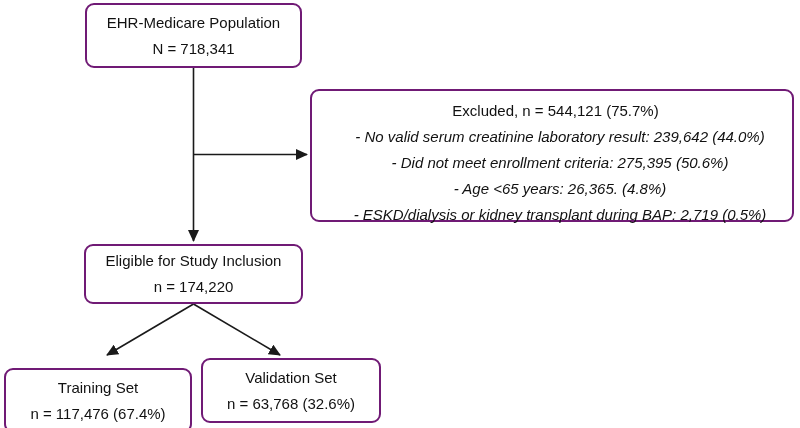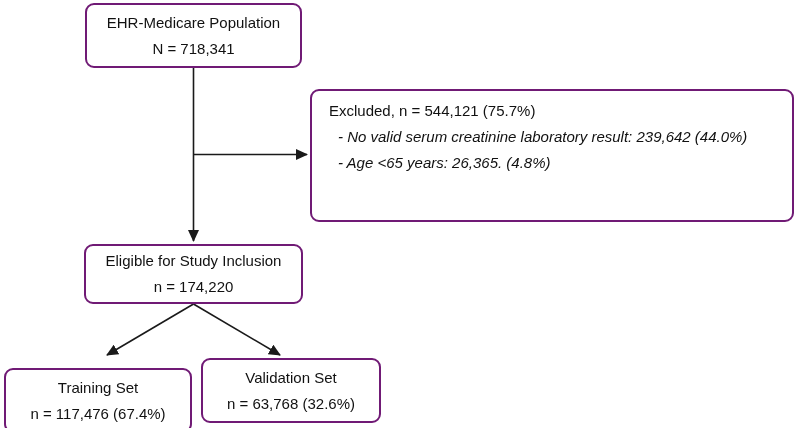--- a/index.html
+++ b/index.html
@@ -35,21 +35,21 @@
     flex-direction: column;
     align-items: center;
     justify-content: center;
     text-align: center;
     font-size: 15px;
     line-height: 26px;
   }
   #box-top       { left: 85px;  top: 3px;   width: 217px; height: 65px; }
   #box-excluded  { left: 310px; top: 89px;  width: 484px; height: 133px;
                    padding: 7px 10px 0 17px;
-                   font-size: 15px; line-height: 26px; text-align: left; }
+                   font-size: 15px; line-height: 26px; text-align: center; }
   #box-eligible  { left: 84px;  top: 244px; width: 219px; height: 60px; align-items: center; }
   #box-training  { left: 4px;   top: 368px; width: 188px; height: 65px; }
   #box-validation{ left: 201px; top: 358px; width: 180px; height: 65px; }
   .excl-item {
     display: block;
     padding-left: 9px;
     white-space: nowrap;
     font-style: italic;
   }
   .excl-title {
@@ -75,21 +75,23 @@
   </svg>
 
   <div id="box-top" class="node center">
     <span>EHR-Medicare Population</span>
     <span>N = 718,341</span>
   </div>
 
   <div id="box-excluded" class="node">
     <span class="excl-title">Excluded, n = 544,121 (75.7%)</span>
     <span class="excl-item">- No valid serum creatinine laboratory result: 239,642 (44.0%)</span>
+    <span class="excl-item">- Did not meet enrollment criteria: 275,395 (50.6%)</span>
     <span class="excl-item">- Age &lt;65 years: 26,365. (4.8%)</span>
+    <span class="excl-item">- ESKD/dialysis or kidney transplant during BAP: 2,719 (0.5%)</span>
   </div>
 
   <div id="box-eligible" class="node center">
     <span>Eligible for Study Inclusion</span>
     <span>n = 174,220</span>
   </div>
 
   <div id="box-training" class="node center">
     <span>Training Set</span>
     <span>n = 117,476 (67.4%)</span>

